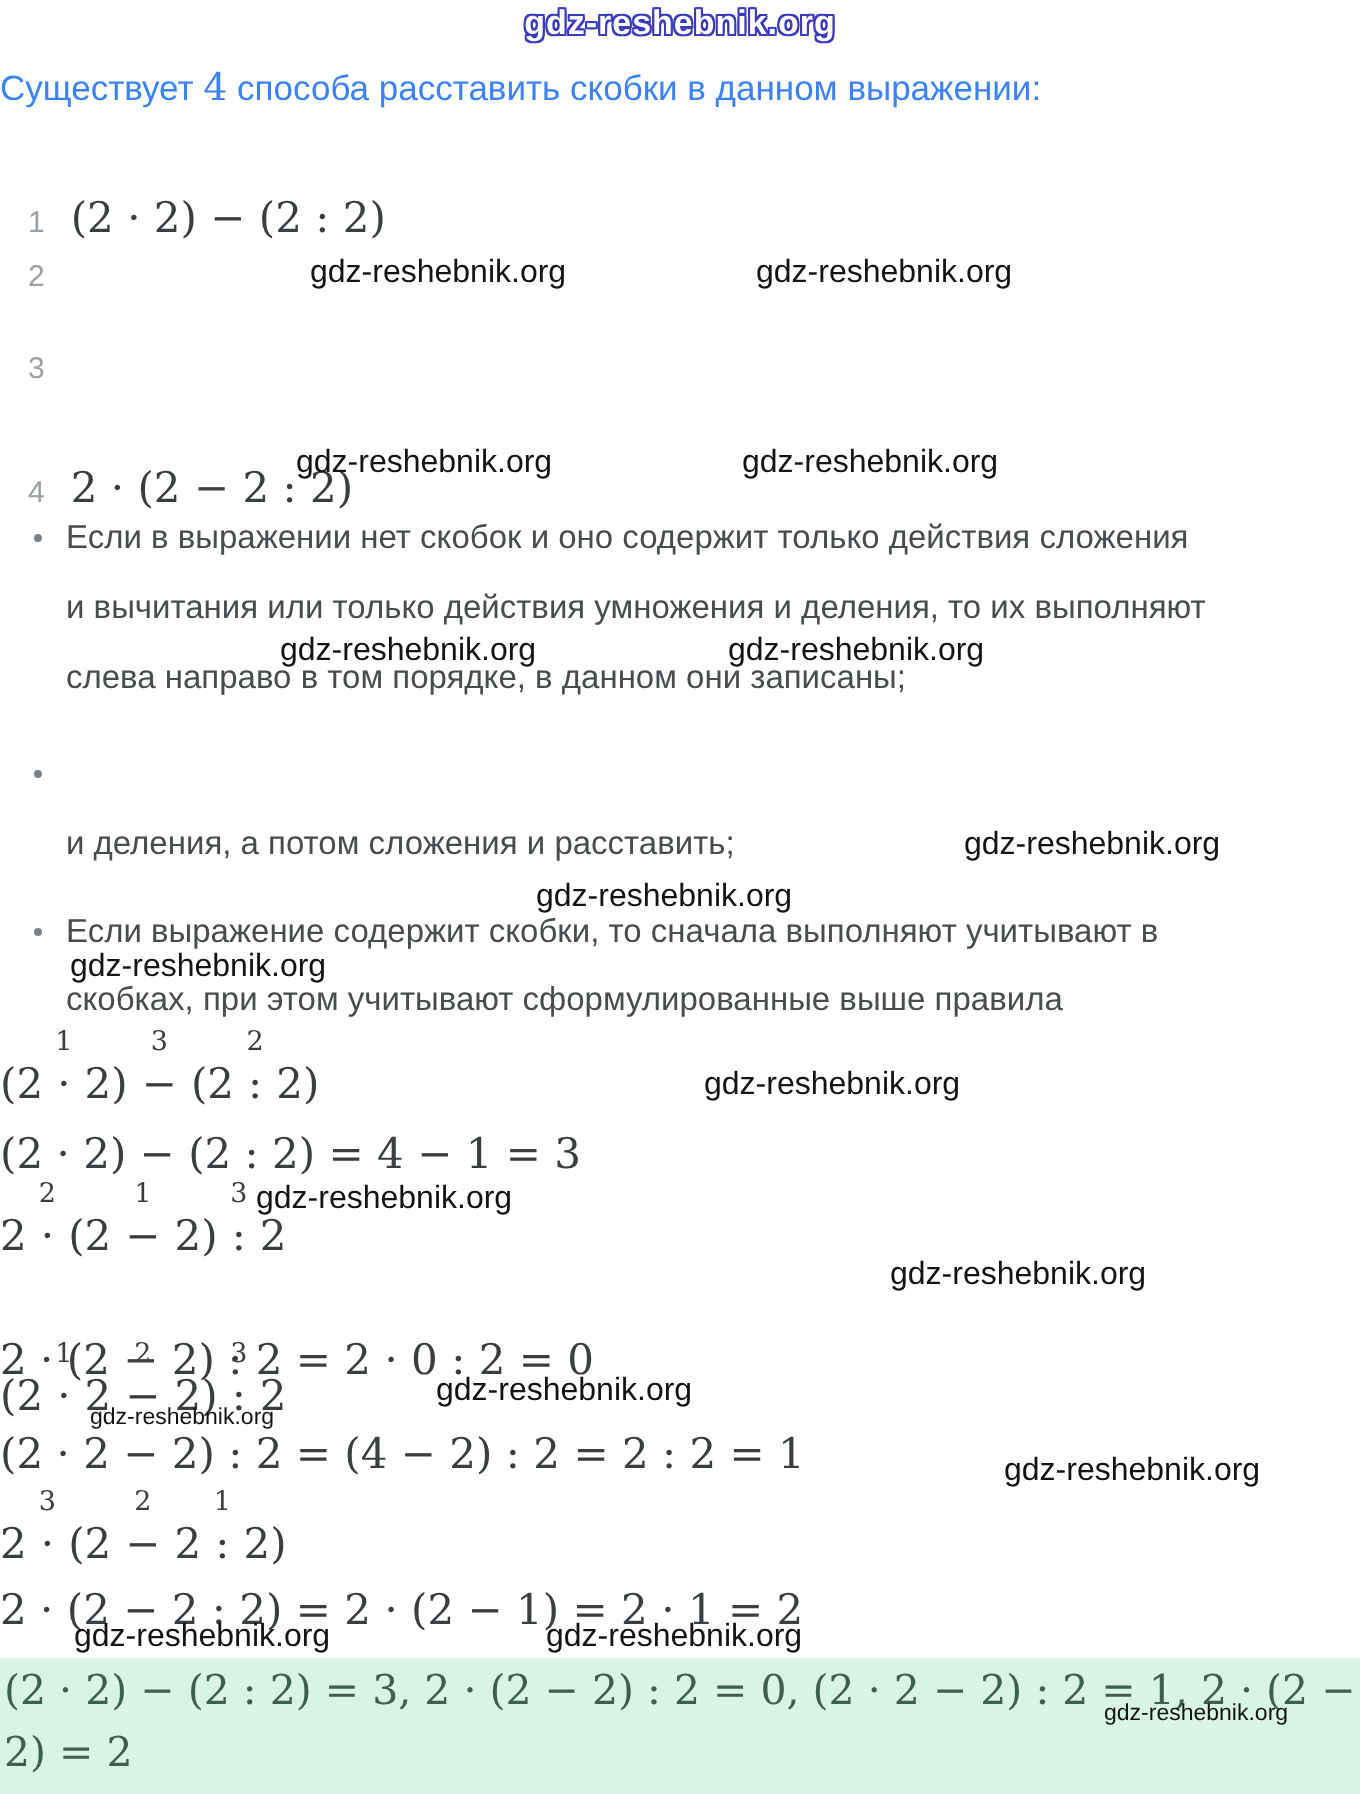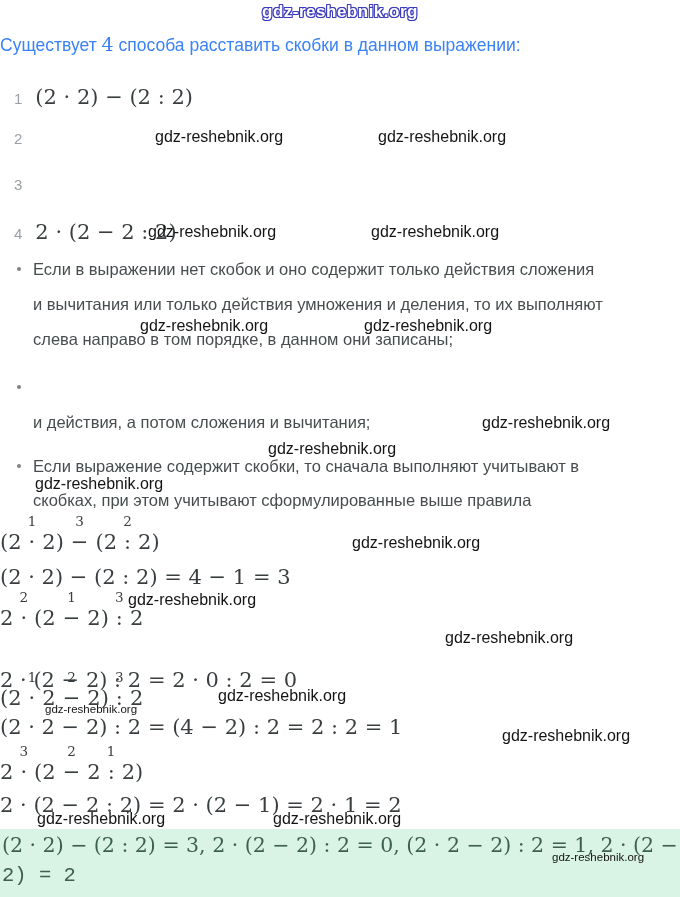--- a/index.html
+++ b/index.html
@@ -15,21 +15,21 @@
   
   .wm{position:absolute;font-size:16px;color:#141414;white-space:nowrap;}
   .wm-sm{position:absolute;font-size:11.5px;color:#141414;white-space:nowrap;}
 
   .title{position:absolute;left:0;top:33px;font-size:17.5px;color:#3b82f6;white-space:nowrap;}
   .title .num-serif{font-family:"DejaVu Serif", serif;font-size:19px;}
 
   
   .li{position:absolute;left:14px;display:flex;gap:13px;align-items:baseline;}
   .li-num{font-size:15px;color:#9aa0a4;}
-  .li-expr{font-family:"DejaVu Serif", serif;font-size:21px;color:#393e40;white-space:nowrap;}
+  .li-expr{font-family:"DejaVu Serif", serif;font-size:21px;color:#393e40;white-space:nowrap;margin-top:12px;}
 
   
   .dot{position:absolute;width:4px;height:4px;border-radius:50%;background:#7d8488;}
   .rule-line{position:absolute;left:33px;font-size:16.5px;color:#474d4f;white-space:nowrap;}
 
   
   .math{position:absolute;left:0;font-family:"DejaVu Serif", serif;font-size:21px;
         color:#393e40;white-space:nowrap;}
   .opwrap{position:relative;display:inline-block;margin:0 7px;}
   .opnum{position:absolute;left:50%;transform:translateX(-50%);top:-15px;font-size:13.5px;
@@ -41,21 +41,21 @@
   .answer-line{position:absolute;left:2px;font-family:"DejaVu Serif", serif;font-size:20.5px;
                white-space:nowrap;}
 </style>
 </head>
 <body>
 
 <div class="page">
 
   <div class="answer" id="answer-block" style="background: rgb(217, 243, 228);">
     <div class="answer-line" style="top: 4px; color: rgb(61, 95, 81);">(2 · 2) − (2 : 2) = 3, 2 · (2 − 2) : 2 = 0, (2 · 2 − 2) : 2 = 1, 2 · (2 − 2 :</div>
-    <div class="answer-line" style="top: 35px; color: rgb(61, 95, 81); font-family: Liberation Mono, monospace;">2) = 2</div>
+    <div class="answer-line" style="top: 35px; color: rgb(61, 95, 81);">2) = 2</div>
   </div>
 
   <div class="title">
     <span>Существует </span><span class="num-serif">4</span><span> способа расставить скобки в данном выражении:</span>
   </div>
 
   <div class="li" style="top:85px">
     <span class="li-num">1</span>
     <span class="li-expr">(2 · 2) − (2 : 2)</span>
   </div>
@@ -69,21 +69,21 @@
     <span class="li-num">4</span>
     <span class="li-expr">2 · (2 − 2 : 2)</span>
   </div>
 
   <span class="dot" style="left:17px;top:267px"></span>
   <div class="rule-line" style="top:295px">и вычитания или только действия умножения и деления, то их выполняют</div>
   <div class="rule-line" style="top:260px">Если в выражении нет скобок и оно содержит только действия сложения</div>
   <div class="rule-line" style="top:330px">слева направо в том порядке, в данном они записаны;</div>
 
   <span class="dot" style="left:17px;top:385px"></span>
-  <div class="rule-line" style="top:413px">и действия, а потом сложения и вычитания;</div>
+  <div class="rule-line" style="top:413px">и деления, а потом сложения и расставить;</div>
 
   <span class="dot" style="left:17px;top:464px"></span>
   <div class="rule-line" style="top:457px">Если выражение содержит скобки, то сначала выполняют учитывают в</div>
   <div class="rule-line" style="top:491px">скобках, при этом учитывают сформулированные выше правила</div>
 
   <div class="math" style="top:530px"><span class="tok">(</span><span class="tok">2</span><span class="opwrap"><span class="opnum">1</span><span class="opchar">·</span></span><span class="tok">2</span><span class="tok">)</span><span class="opwrap"><span class="opnum">3</span><span class="opchar">−</span></span><span class="tok">(</span><span class="tok">2</span><span class="opwrap"><span class="opnum">2</span><span class="opchar">:</span></span><span class="tok">2</span><span class="tok">)</span></div>
   <div class="math" style="top:565px">(2 · 2) − (2 : 2) = 4 − 1 = 3</div>
   <div class="math" style="top:606px"><span class="tok">2</span><span class="opwrap"><span class="opnum">2</span><span class="opchar">·</span></span><span class="tok">(</span><span class="tok">2</span><span class="opwrap"><span class="opnum">1</span><span class="opchar">−</span></span><span class="tok">2</span><span class="tok">)</span><span class="opwrap"><span class="opnum">3</span><span class="opchar">:</span></span><span class="tok">2</span></div>
   <div class="math" style="top:668px">2 · (2 − 2) : 2 = 2 · 0 : 2 = 0</div>
   <div class="math" style="top:686px"><span class="tok">(</span><span class="tok">2</span><span class="opwrap"><span class="opnum">1</span><span class="opchar">·</span></span><span class="tok">2</span><span class="opwrap"><span class="opnum">2</span><span class="opchar">−</span></span><span class="tok">2</span><span class="tok">)</span><span class="opwrap"><span class="opnum">3</span><span class="opchar">:</span></span><span class="tok">2</span></div>

